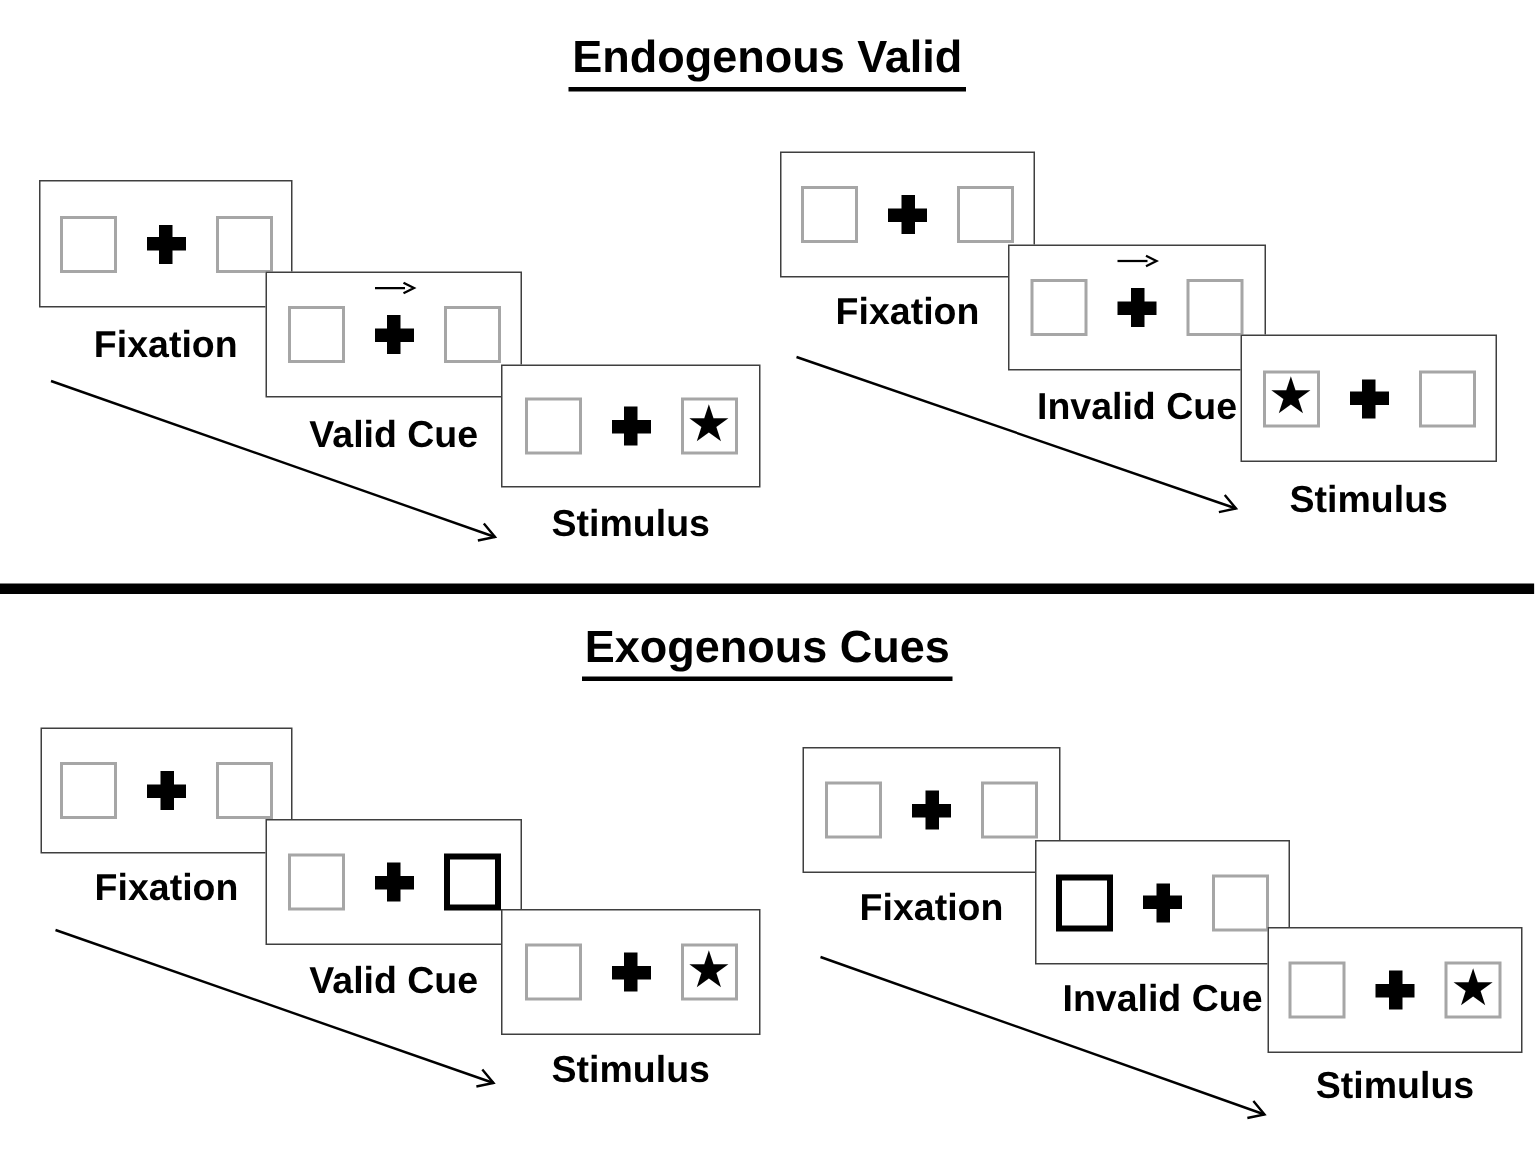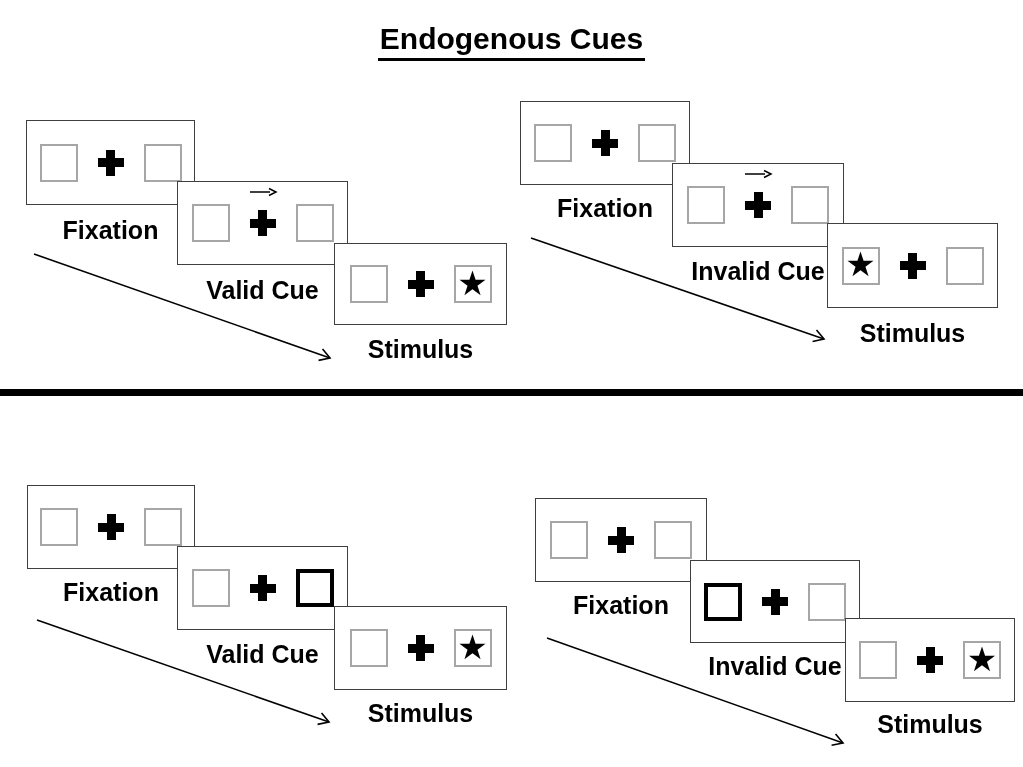--- a/index.html
+++ b/index.html
@@ -73,21 +73,24 @@
         <path d="M2,2 L12,8 L2,14" fill="none" stroke="#000" stroke-width="1.6"></path>
       </marker>
     </defs>
     <line x1="34" y1="254" x2="330" y2="358" stroke="#000" stroke-width="1.6" marker-end="url(#ah)"></line>
     <line x1="531" y1="238" x2="824" y2="339" stroke="#000" stroke-width="1.6" marker-end="url(#ah)"></line>
     <line x1="37" y1="620" x2="329" y2="722" stroke="#000" stroke-width="1.6" marker-end="url(#ah)"></line>
     <line x1="547" y1="638" x2="843" y2="743" stroke="#000" stroke-width="1.6" marker-end="url(#ah)"></line>
   </svg>
 
   <div class="section-title" id="title-endo">
-    <span>Endogenous Cues</span>
+    <span>Endogenous Valid</span>
+  </div>
+  <div class="section-title" id="title-exo">
+    <span>Exogenous Cues</span>
   </div>
 
   <div id="divider"></div>
 
   <div>
     <div class="panel z1" id="p-ev-1">
       <div class="box"></div>
       <div class="sym">
           <div class="cross"></div>
         </div>

